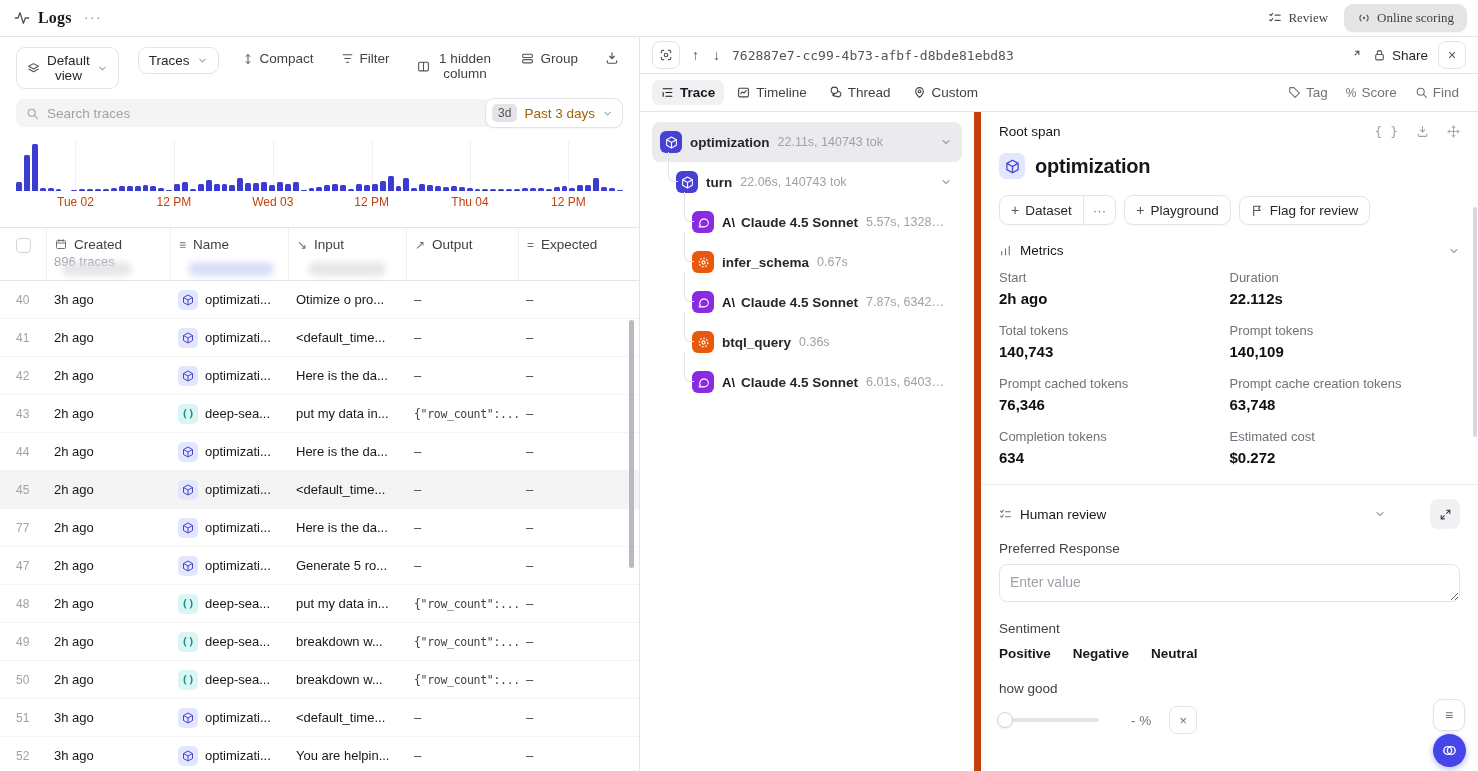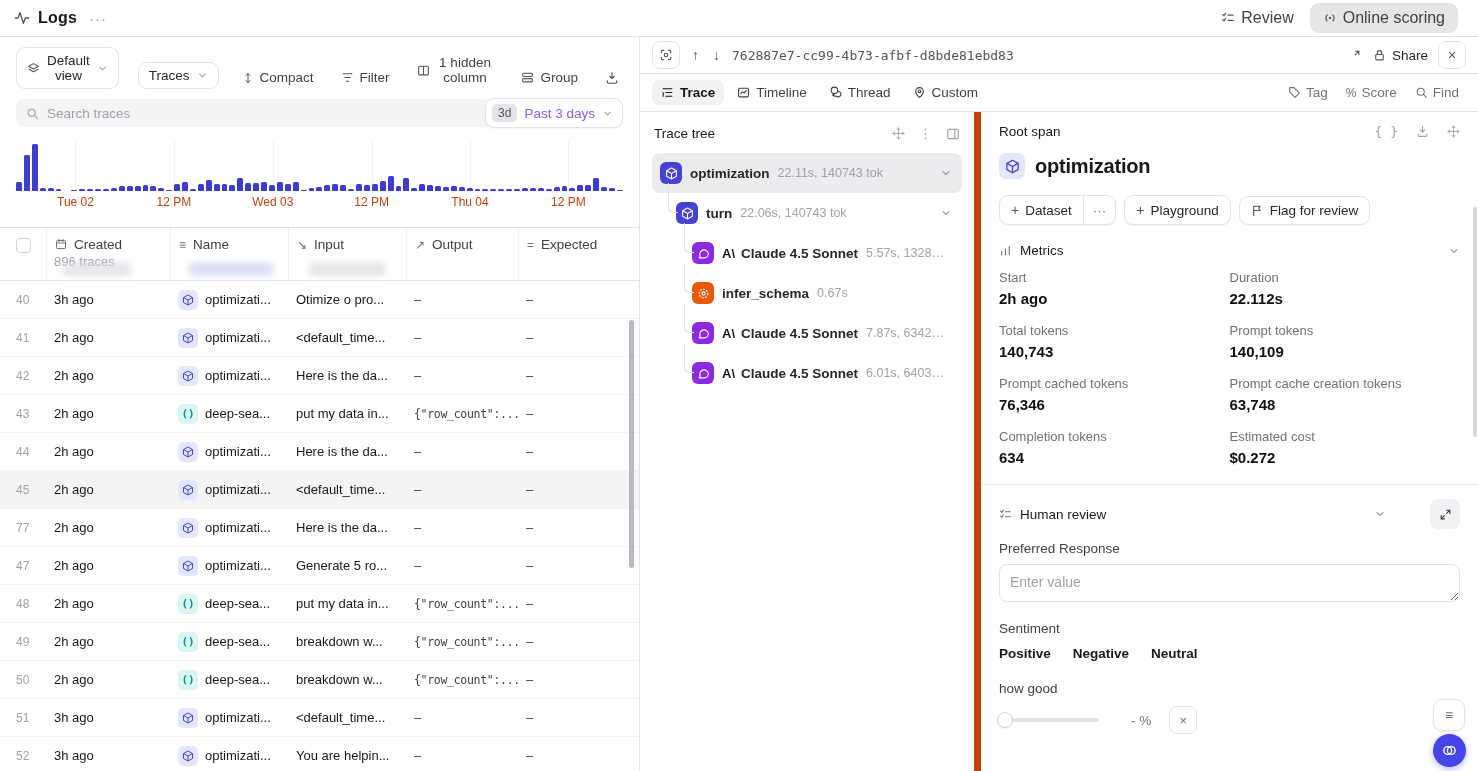--- a/index.html
+++ b/index.html
@@ -3,47 +3,47 @@
 <meta charset="utf-8">
 <style>
   * { margin:0; padding:0; box-sizing:border-box; }
   html,body { width:1478px; height:771px; overflow:hidden; background:#fff;
     font-family:"Liberation Sans",sans-serif; font-size:13px; color:#18181b; }
   .mono { font-family:"DejaVu Sans Mono",monospace; }
   svg { display:block; }
   button { font-family:inherit; background:none; border:none; cursor:pointer; color:inherit; font-size:inherit; }
 
   
-  .topbar { height:37px; display:flex; align-items:center; padding:0 20px 0 14px; border-bottom:1px solid #e4e4e7; }
+  .topbar { height:37px; display:flex; align-items:center; padding:0 11px 0 14px; border-bottom:1px solid #e4e4e7;font-family:Liberation Serif, serif; }
   .topbar .wave { color:#52525b; margin-right:8px; }
   .topbar .title { font-size:16px; font-weight:700; letter-spacing:.2px; }
   .topbar .kebab { color:#a1a1aa; font-size:15px; margin-left:12px; letter-spacing:1px; }
   .topbar .spacer { flex:1; }
-  .tb-btn { display:flex; align-items:center; gap:6px; color:#3f3f46; font-size:16px; padding:5px 8px; }
+  .tb-btn { display:flex; align-items:center; gap:6px; color:#3f3f46; font-size:13px; padding:5px 8px; }
   .pill-btn { border:1px solid #e4e4e7; border-radius:9px; background:#e5e5e5; padding:5px 12px; box-shadow:0 1px 1px rgba(0,0,0,.03); }
 
   
   .main { display:flex; height:734px; }
   .left { width:640px; border-right:1px solid #e4e4e7; position:relative; display:flex; flex-direction:column; }
   .right { flex:1; display:flex; flex-direction:column; position:relative; }
 
   
-  .ltoolbar { display:flex; align-items:flex-end; gap:19px; padding:10px 16px 6px 16px; }
+  .ltoolbar { display:flex; align-items:flex-start; gap:19px; padding:10px 16px 6px 16px; }
   .sel-pill { display:flex; align-items:center; gap:7px; border:1px solid #e4e4e7; border-radius:9px; padding:5px 10px; background:#fff; color:#27272a; font-size:13.5px; }
   .ghost-btn { display:flex; align-items:center; gap:6px; color:#3f3f46; font-size:13.5px; padding:4px 4px; }
   .chev { color:#a1a1aa; }
   .icn { color:#52525b; }
 
   .searchrow { position:relative; margin:4px 16px 8px 16px; height:28px; }
   .searchbox { position:absolute; inset:0; background:#f4f4f5; border-radius:8px; display:flex; align-items:center; gap:8px; padding:0 10px; color:#a1a1aa; }
   .searchbox input { border:none; background:transparent; outline:none; flex:1; font-size:13.5px; font-family:inherit; color:#18181b; }
   .searchbox input::placeholder { color:#a1a1aa; }
   .rangectl { position:absolute; right:0; top:-1px; height:30px; display:flex; align-items:center; gap:7px; background:#fff; border:1px solid #e4e4e7; border-radius:9px; padding:0 9px 0 6px; box-shadow:0 1px 2px rgba(0,0,0,.04); }
   .rangectl .badge { background:#e4e4e7; color:#52525b; font-size:12px; border-radius:5px; padding:2px 6px; }
-  .rangectl .lbl { font-size:13.5px; color:#8b5cf6; }
+  .rangectl .lbl { font-size:13.5px; color:#a16207; }
 
   
   .chart { position:relative; margin:6px 16px 0 16px; height:68px; }
   .bars { position:absolute; left:0; right:0; top:0; height:50px; display:flex; align-items:flex-end; gap:2px; }
   .bar { flex:1; background:#3d3cd1; border-radius:1.5px 1.5px 0 0; min-height:0; }
   .gridline { position:absolute; top:0; height:50px; width:1px; background:#f1f1f4; }
   .ticklbl { position:absolute; top:54px; transform:translateX(-50%); color:#c2410c; font-size:12px; }
 
   
   .tablewrap { flex:1; overflow:hidden; position:relative; margin-top:18px; border-top:1px solid #e4e4e7; }
@@ -828,35 +828,20 @@
               <use href="#s-search"></use>
             </svg>
           </span>
         <span>Find</span>
       </button>
     </div>
 
     <div class="rcontent">
 
       <div class="tree">
-        <div class="treehead">
-          <span class="t">Trace tree</span>
-          <span class="spacer"></span>
-          <button class="ti">
-              <svg width="13" height="13">
-                <use href="#s-move"></use>
-              </svg>
-            </button>
-          <button class="ti" style="font-size:13px;">⋮</button>
-          <button class="ti">
-              <svg width="14" height="14">
-                <use href="#s-panel"></use>
-              </svg>
-            </button>
-        </div>
         <div>
 
             <div class="titem lvl0 sel cube chev">
 
               <span class="sicon">
                 <svg class="ic-cube">
                   <use href="#s-cube"></use>
                 </svg>
 
               </span>
@@ -930,20 +915,34 @@
                 </svg>
 
               </span>
               <span class="tbrand">A\</span>
               <span class="tname">Claude 4.5 Sonnet</span>
               <span class="tmeta">7.87s, 63426 tok</span>
               <span class="spacer"></span>
 
             </div>
 
+            <div class="titem lvl2 gear">
+              <span class="conn"></span>
+              <span class="sicon">
+
+                <svg class="ic-target">
+                  <use href="#s-target"></use>
+                </svg>
+              </span>
+
+              <span class="tname">btql_query</span>
+              <span class="tmeta">0.36s</span>
+              <span class="spacer"></span>
+
+            </div>
 
             <div class="titem lvl2 chat">
               <span class="conn"></span>
               <span class="sicon">
 
                 <svg class="ic-chat">
                   <use href="#s-chat"></use>
                 </svg>
 
               </span>

